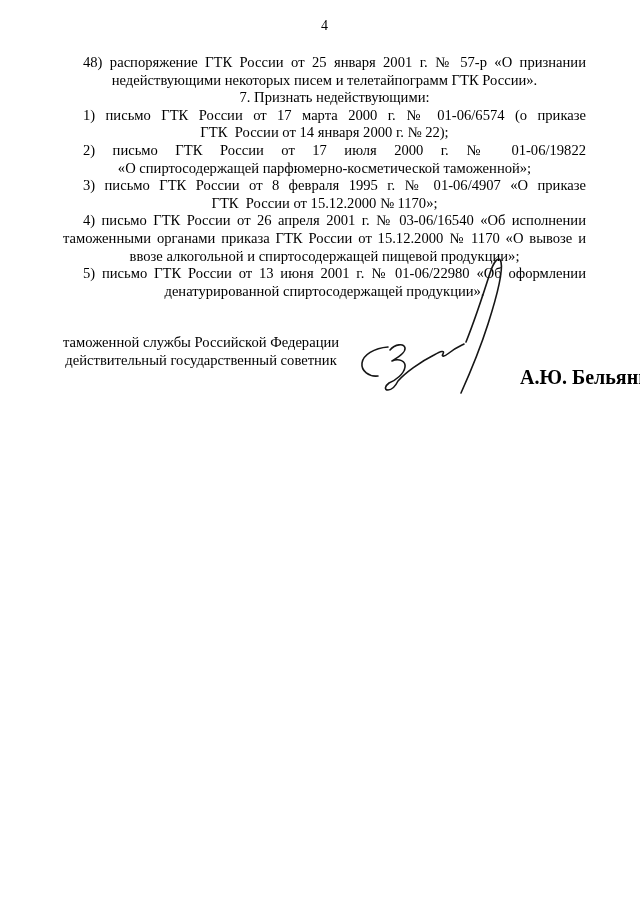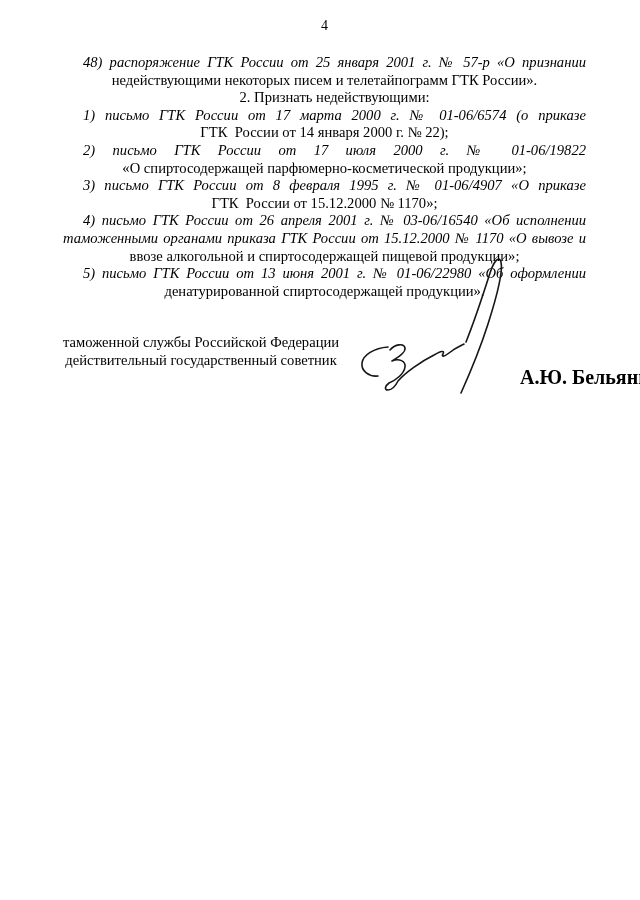--- a/index.html
+++ b/index.html
@@ -28,21 +28,20 @@
     width: 523px;
     font-size: 14.6px;
     line-height: 17.6px;
   }
   .para { margin: 0; padding: 0; }
   .line { text-align: center; }
   .line.j {
     text-align: justify;
     text-align-last: justify;
     text-justify: inter-word;
-    font-style: italic;
   }
   .line.ind { padding-left: 20px; }
   .sig-block {
     position: absolute;
     top: 334px;
     left: 63px;
     font-size: 14.6px;
     line-height: 17.6px;
   }
   .signer-name {
@@ -76,29 +75,29 @@
 <div class="page">
 
   <div class="page-number">4</div>
 
   <div class="body-text">
       <div class="para">
         <div class="line j ind">48) распоряжение ГТК России от 25 января 2001 г. № 57-р «О признании</div>
         <div class="line">недействующими некоторых писем и телетайпограмм ГТК России».</div>
       </div>
       <div class="para">
-        <div class="line ind">2. Признать недействующими:</div>
+        <div class="line ind">7. Признать недействующими:</div>
       </div>
       <div class="para">
         <div class="line j ind">1) письмо ГТК России от 17 марта 2000 г. № 01-06/6574 (о приказе</div>
         <div class="line">ГТК&nbsp; России от 14 января 2000 г. № 22);</div>
       </div>
       <div class="para">
         <div class="line j ind">2) письмо ГТК России от 17 июля 2000 г. № 01-06/19822</div>
-        <div class="line">«О спиртосодержащей парфюмерно-косметической продукции»;</div>
+        <div class="line">«О спиртосодержащей парфюмерно-косметической таможенной»;</div>
       </div>
       <div class="para">
         <div class="line j ind">3) письмо ГТК России от 8 февраля 1995 г. № 01-06/4907 «О приказе</div>
         <div class="line">ГТК&nbsp; России от 15.12.2000 № 1170»;</div>
       </div>
       <div class="para">
         <div class="line j ind">4) письмо ГТК России от 26 апреля 2001 г. № 03-06/16540 «Об исполнении</div>
         <div class="line j">таможенными органами приказа ГТК России от 15.12.2000 № 1170 «О вывозе и</div>
         <div class="line">ввозе алкогольной и спиртосодержащей пищевой продукции»;</div>
       </div>

